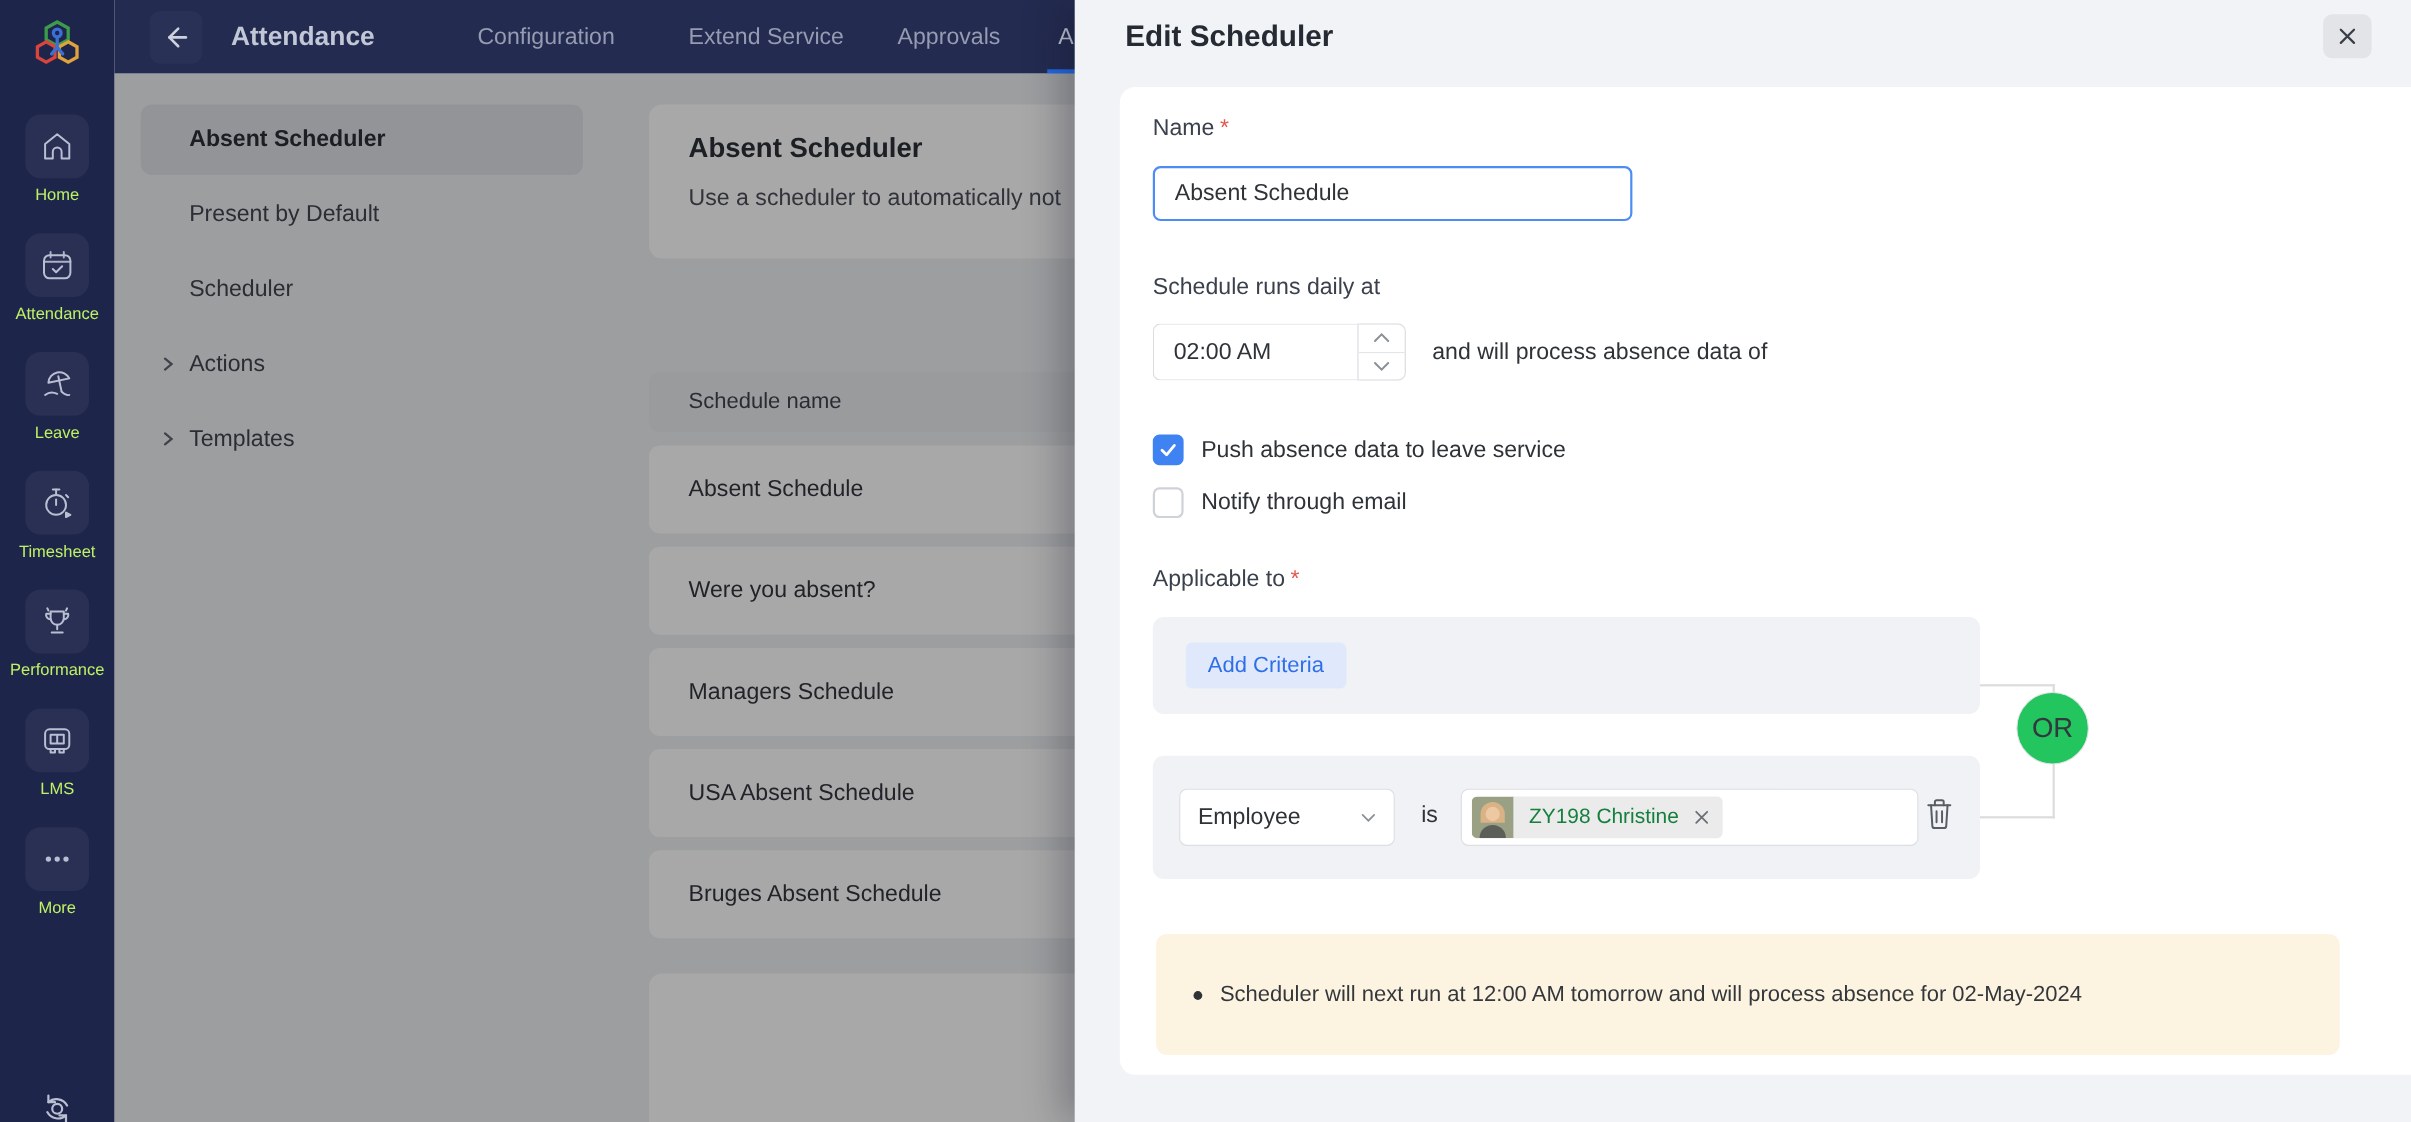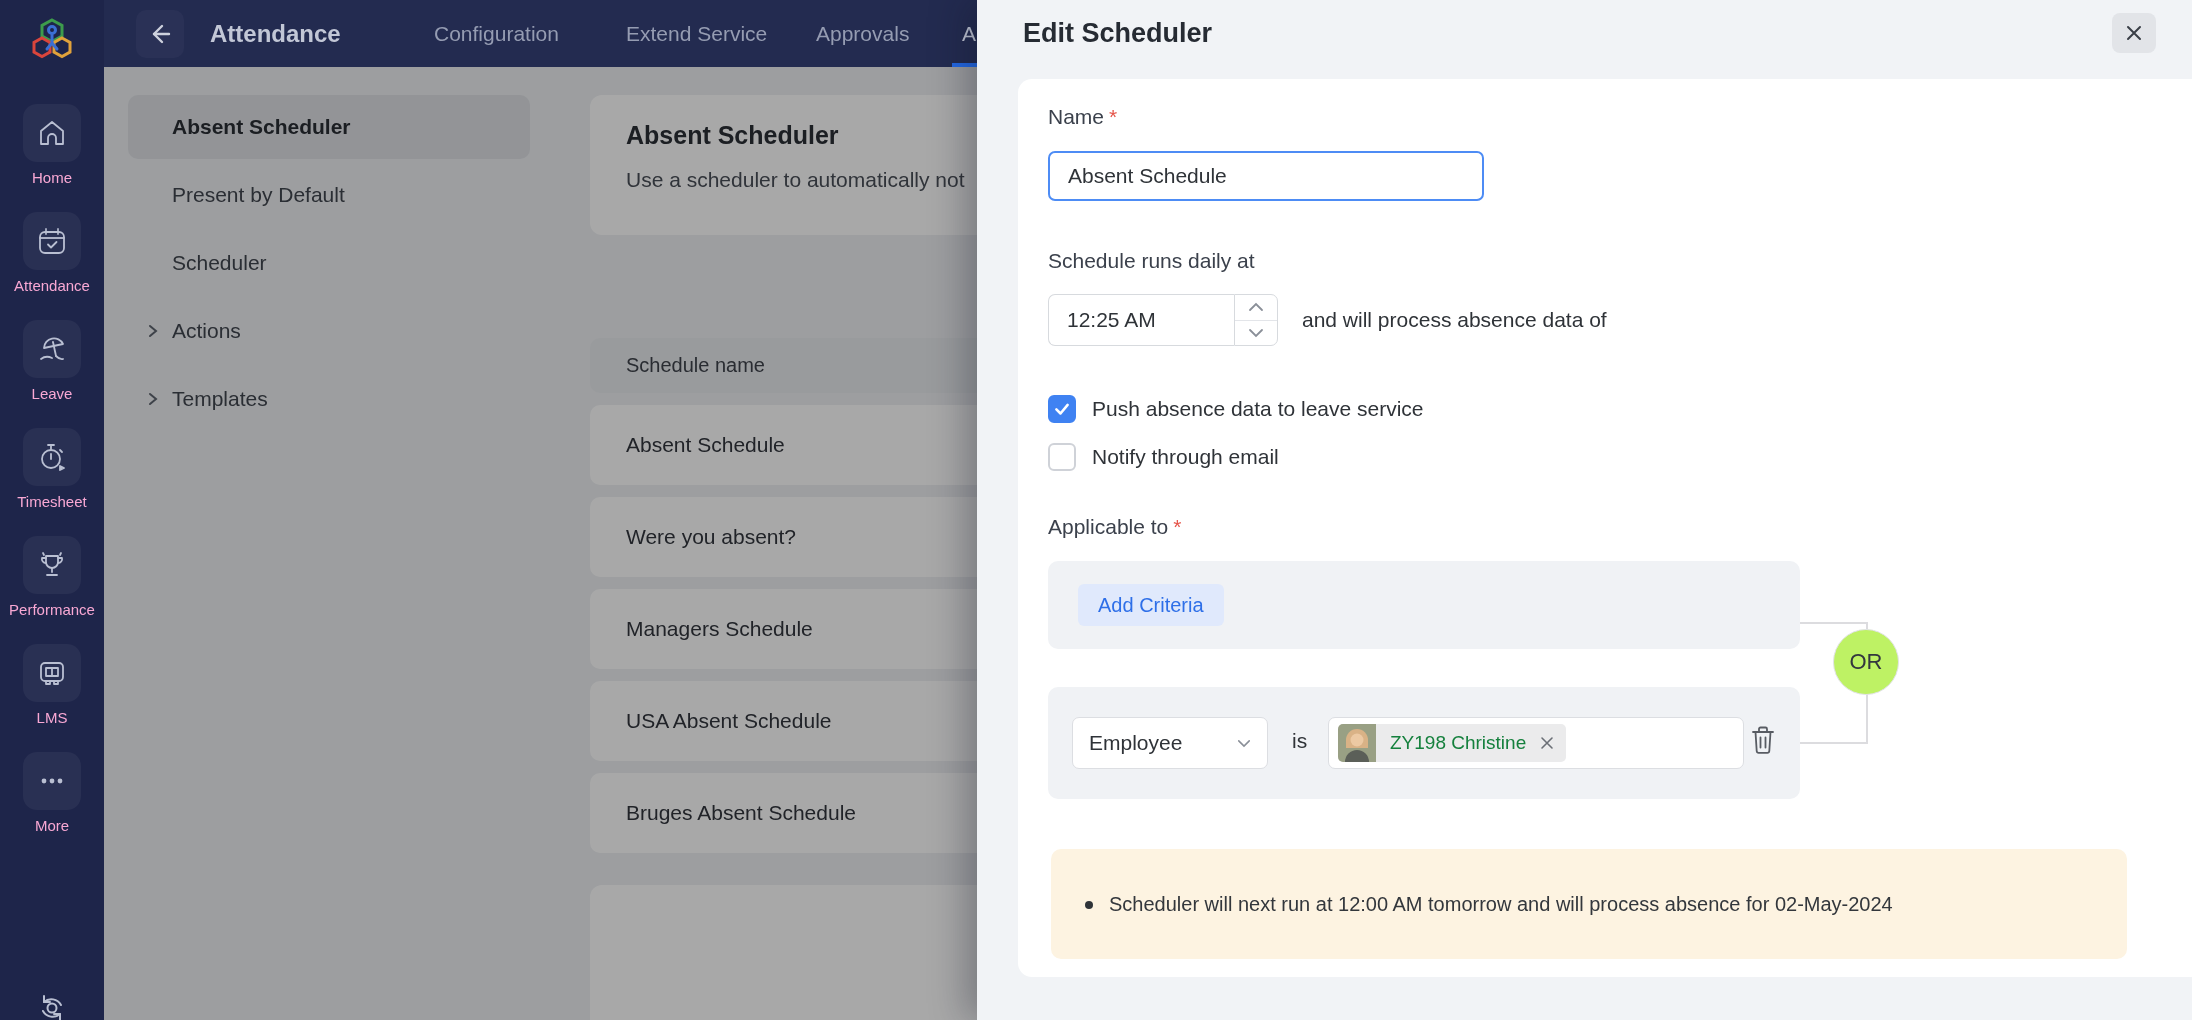--- a/index.html
+++ b/index.html
@@ -5,21 +5,21 @@
   * { margin:0; padding:0; box-sizing:border-box; }
   html,body { width:2192px; height:1020px; overflow:hidden; }
   body { font-family:"Liberation Sans", sans-serif; background:#eef0f3; position:relative; color:#2d323b; }
 
   
   .sidebar { position:absolute; left:0; top:0; width:104px; height:1020px; background:#1e254a; display:flex; flex-direction:column; align-items:center; z-index:2; }
   .logo { margin-top:14px; width:52px; height:52px; flex:0 0 auto; }
   .side-items { margin-top:38px; display:flex; flex-direction:column; align-items:center; }
   .side-item { display:flex; flex-direction:column; align-items:center; margin-bottom:26px; cursor:pointer; }
   .side-tile { width:58px; height:58px; border-radius:14px; background:rgba(255,255,255,0.05); display:flex; align-items:center; justify-content:center; }
-  .side-label { margin-top:7px; font-size:15px; color:#f9a8d4; }
+  .side-label { margin-top:7px; font-size:15px; color:#bef264; }
   .side-bottom { position:absolute; bottom:-8px; left:0; width:104px; display:flex; justify-content:center; }
 
   .topbar { position:absolute; left:104px; top:0; width:2088px; height:67px; background:#232b50; z-index:1; }
   .back-btn { position:absolute; left:32px; top:10px; width:48px; height:48px; border-radius:10px; background:#2a3156; display:flex; align-items:center; justify-content:center; cursor:pointer; }
   .topbar-title { position:absolute; left:106px; top:20px; font-size:24px; font-weight:bold; color:#c2c7d6; }
   .top-tab { position:absolute; top:22px; font-size:21px; color:#959cb2; cursor:pointer; white-space:nowrap; }
   .tab-0 { left:330px; } .tab-1 { left:522px; } .tab-2 { left:712px; } .tab-3 { left:858px; color:#c2c7d6; }
   .tab-underline { position:absolute; left:848px; bottom:0; width:140px; height:4px; background:#2368e4; }
 
   .content { position:absolute; left:104px; top:67px; width:2088px; height:953px; background:#eef0f3; z-index:1; }
@@ -77,21 +77,21 @@
   .chip { height:38px; background:#ebebec; border-radius:5px; display:flex; align-items:center; overflow:hidden; }
   .chip-avatar { width:38px; height:38px; flex:0 0 auto; }
   .chip-label { padding:0 14px 0 14px; font-size:19px; color:#15803d; }
   .chip-x { padding-right:12px; display:flex; align-items:center; cursor:pointer; }
   .trash-btn { position:absolute; right:24px; top:38px; cursor:pointer; }
 
   .or-line { position:absolute; background:#dcdcdf; }
   .or-v { left:848px; top:543px; width:2px; height:122px; }
   .or-ht { left:782px; top:543px; width:68px; height:2px; }
   .or-hb { left:782px; top:663px; width:68px; height:2px; }
-  .or-circle { position:absolute; left:815px; top:550px; width:66px; height:66px; border-radius:50%; background:#bef264; border:1px solid #e2e3e7; display:flex; align-items:center; justify-content:center; font-size:22px; color:#33373e; }
+  .or-circle { position:absolute; left:815px; top:550px; width:66px; height:66px; border-radius:50%; background:#22c55e; border:1px solid #e2e3e7; display:flex; align-items:center; justify-content:center; font-size:25px; color:#33373e; }
 
   .summary { position:absolute; left:33px; top:770px; width:1076px; height:110px; background:#fdf3e1; border-radius:10px; padding:24px 34px; }
   .summary-title { font-size:21px; font-weight:bold; color:#ee8a3e; }
   .summary-row { margin-top:20px; display:flex; align-items:center; }
   .bullet-dot { width:8px; height:8px; border-radius:50%; background:#2f3338; margin-right:16px; flex:0 0 auto; }
   .summary-text { font-size:20px; color:#33373c; white-space:nowrap; }
 
   svg { display:block; }
 </style>
 </head>
@@ -289,21 +289,21 @@
   <div class="modal-card">
 
     <div class="f-label" style="left:30px; top:26px;">
       <span>Name</span><span class="req">*</span>
     </div>
     <input class="name-input" value="Absent Schedule" style="">
 
     <div class="f-label" style="left:30px; top:170px;">Schedule runs daily at</div>
 
     <div class="time-row">
-      <div class="time-box">12:25 AM</div>
+      <div class="time-box">02:00 AM</div>
       <div class="stepper">
         <div class="step-btn up">
             <span>
               <svg width="16" height="10" viewBox="0 0 16 10" fill="none" stroke="#8a8f98" stroke-width="1.8" stroke-linecap="round">
                 <path d="M2 8 L8 2 L14 8"></path>
               </svg>
             </span>
           </div>
         <div class="step-btn">
             <span>

